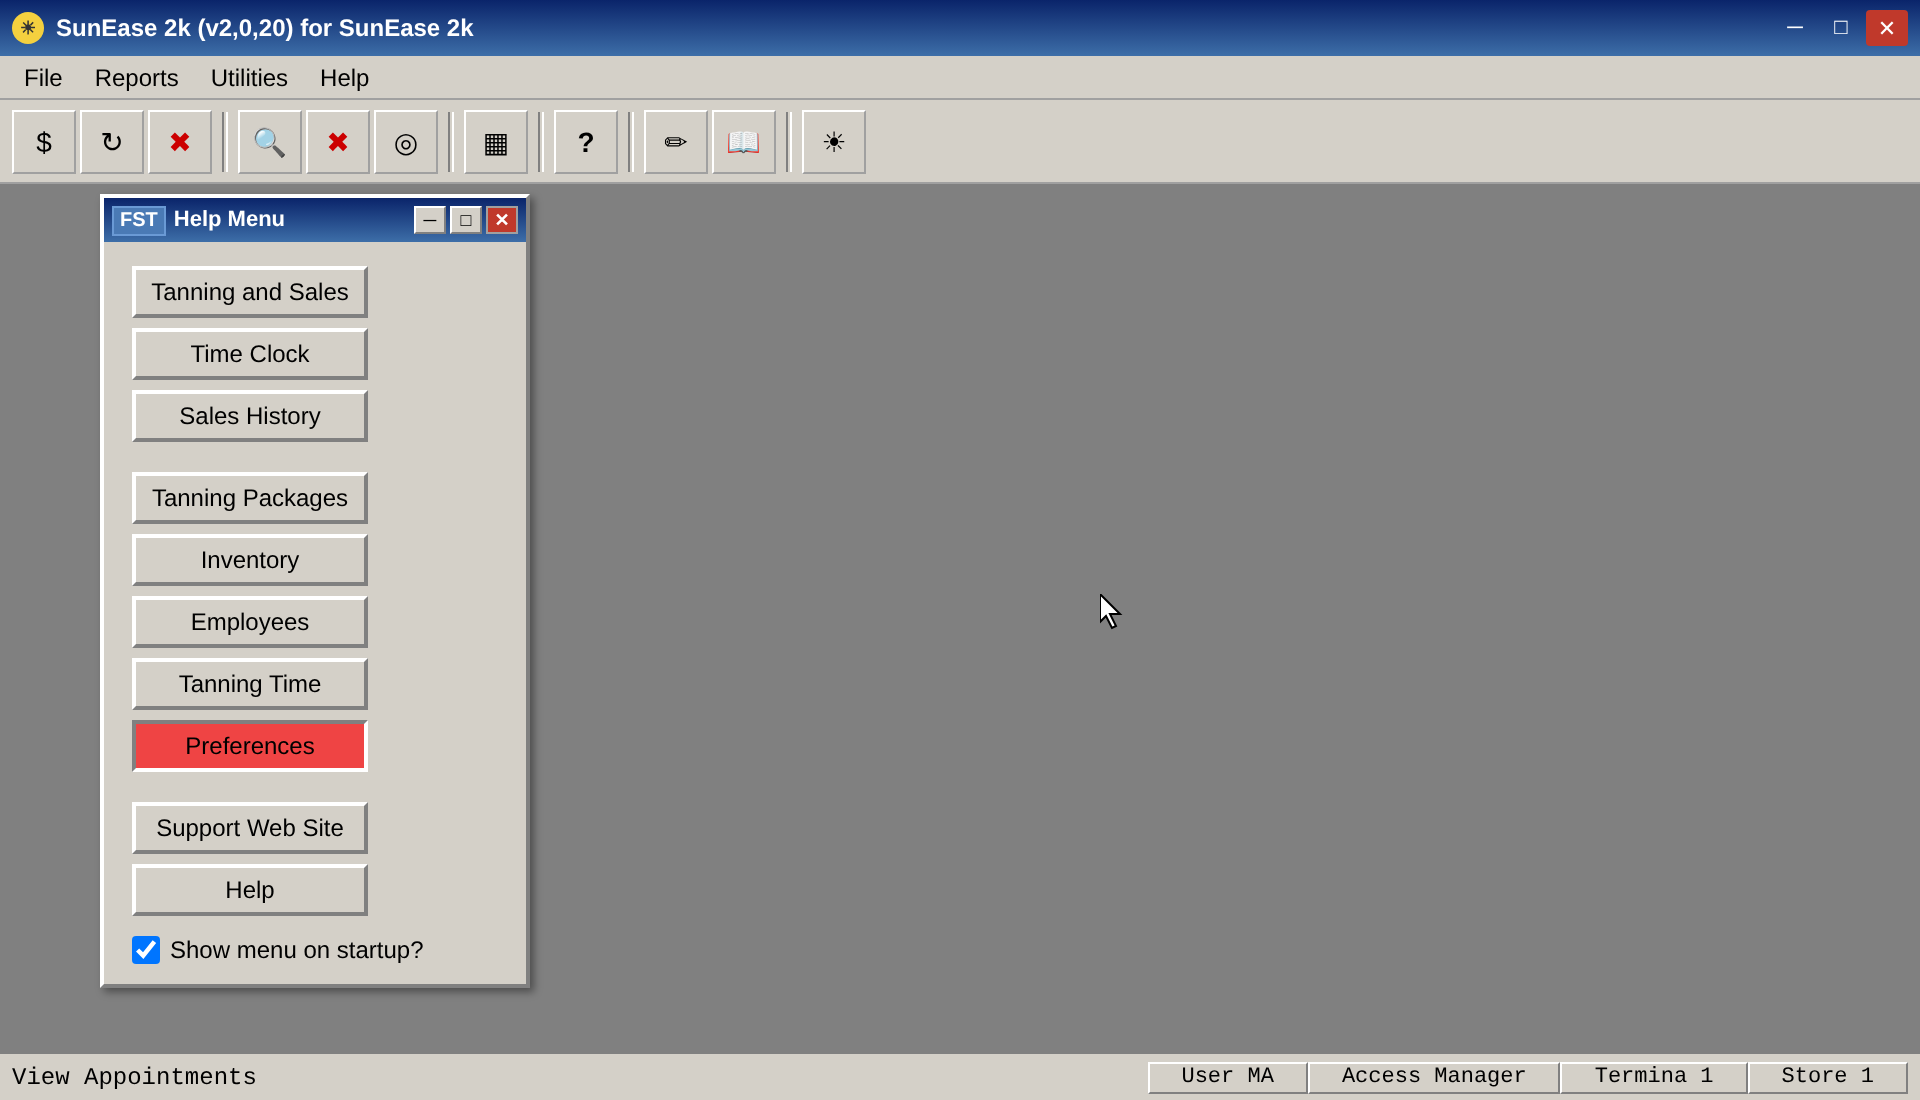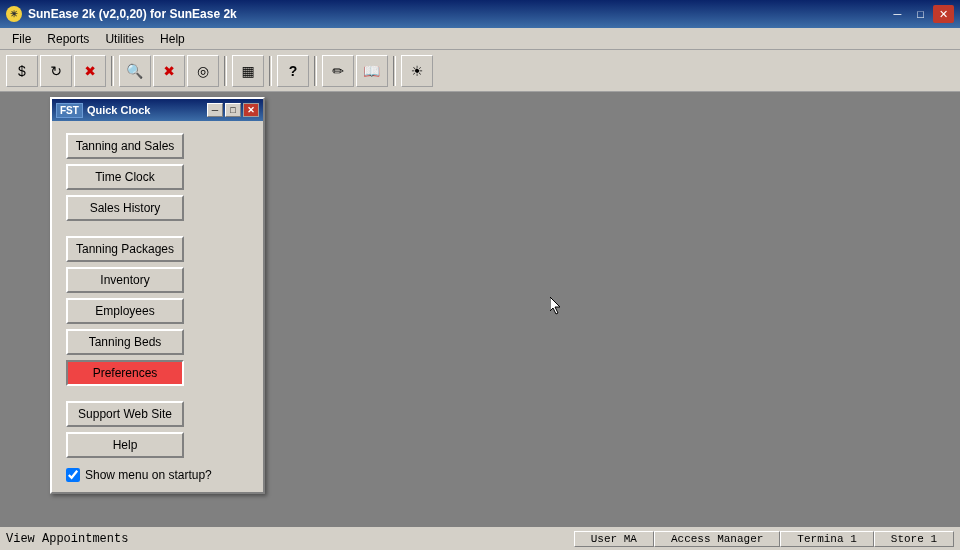--- a/index.html
+++ b/index.html
@@ -295,38 +295,38 @@
   <div class="toolbar-separator"></div>
   <div class="toolbar-btn">☀</div>
 </div>
 
 <div id="workspace">
 
   <div id="quick-menu">
     <div id="quick-menu-titlebar">
       <div id="quick-menu-titlebar-left">
         <span class="qm-title-tag">FST</span>
-        <span>Quick Clock</span>
+        <span>Help Menu</span>
       </div>
       <div id="quick-menu-controls">
         <div class="qm-ctrl-btn">─</div>
         <div class="qm-ctrl-btn">□</div>
         <div class="qm-ctrl-btn close-btn">✕</div>
       </div>
     </div>
 
     <div id="quick-menu-body">
       <button class="qm-btn">Tanning and Sales</button>
       <button class="qm-btn">Time Clock</button>
       <button class="qm-btn">Sales History</button>
       <div class="qm-separator"></div>
       <button class="qm-btn">Tanning Packages</button>
       <button class="qm-btn">Inventory</button>
       <button class="qm-btn">Employees</button>
-      <button class="qm-btn">Tanning Beds</button>
+      <button class="qm-btn">Tanning Time</button>
       <button class="qm-btn active">Preferences</button>
       <div class="qm-separator"></div>
       <button class="qm-btn">Support Web Site</button>
       <button class="qm-btn">Help</button>
 
       <div id="show-menu-row">
         <input type="checkbox" id="show-startup" checked="" style="">
         <label id="show-menu-label" for="show-startup">Show menu on startup?</label>
       </div>
     </div>

